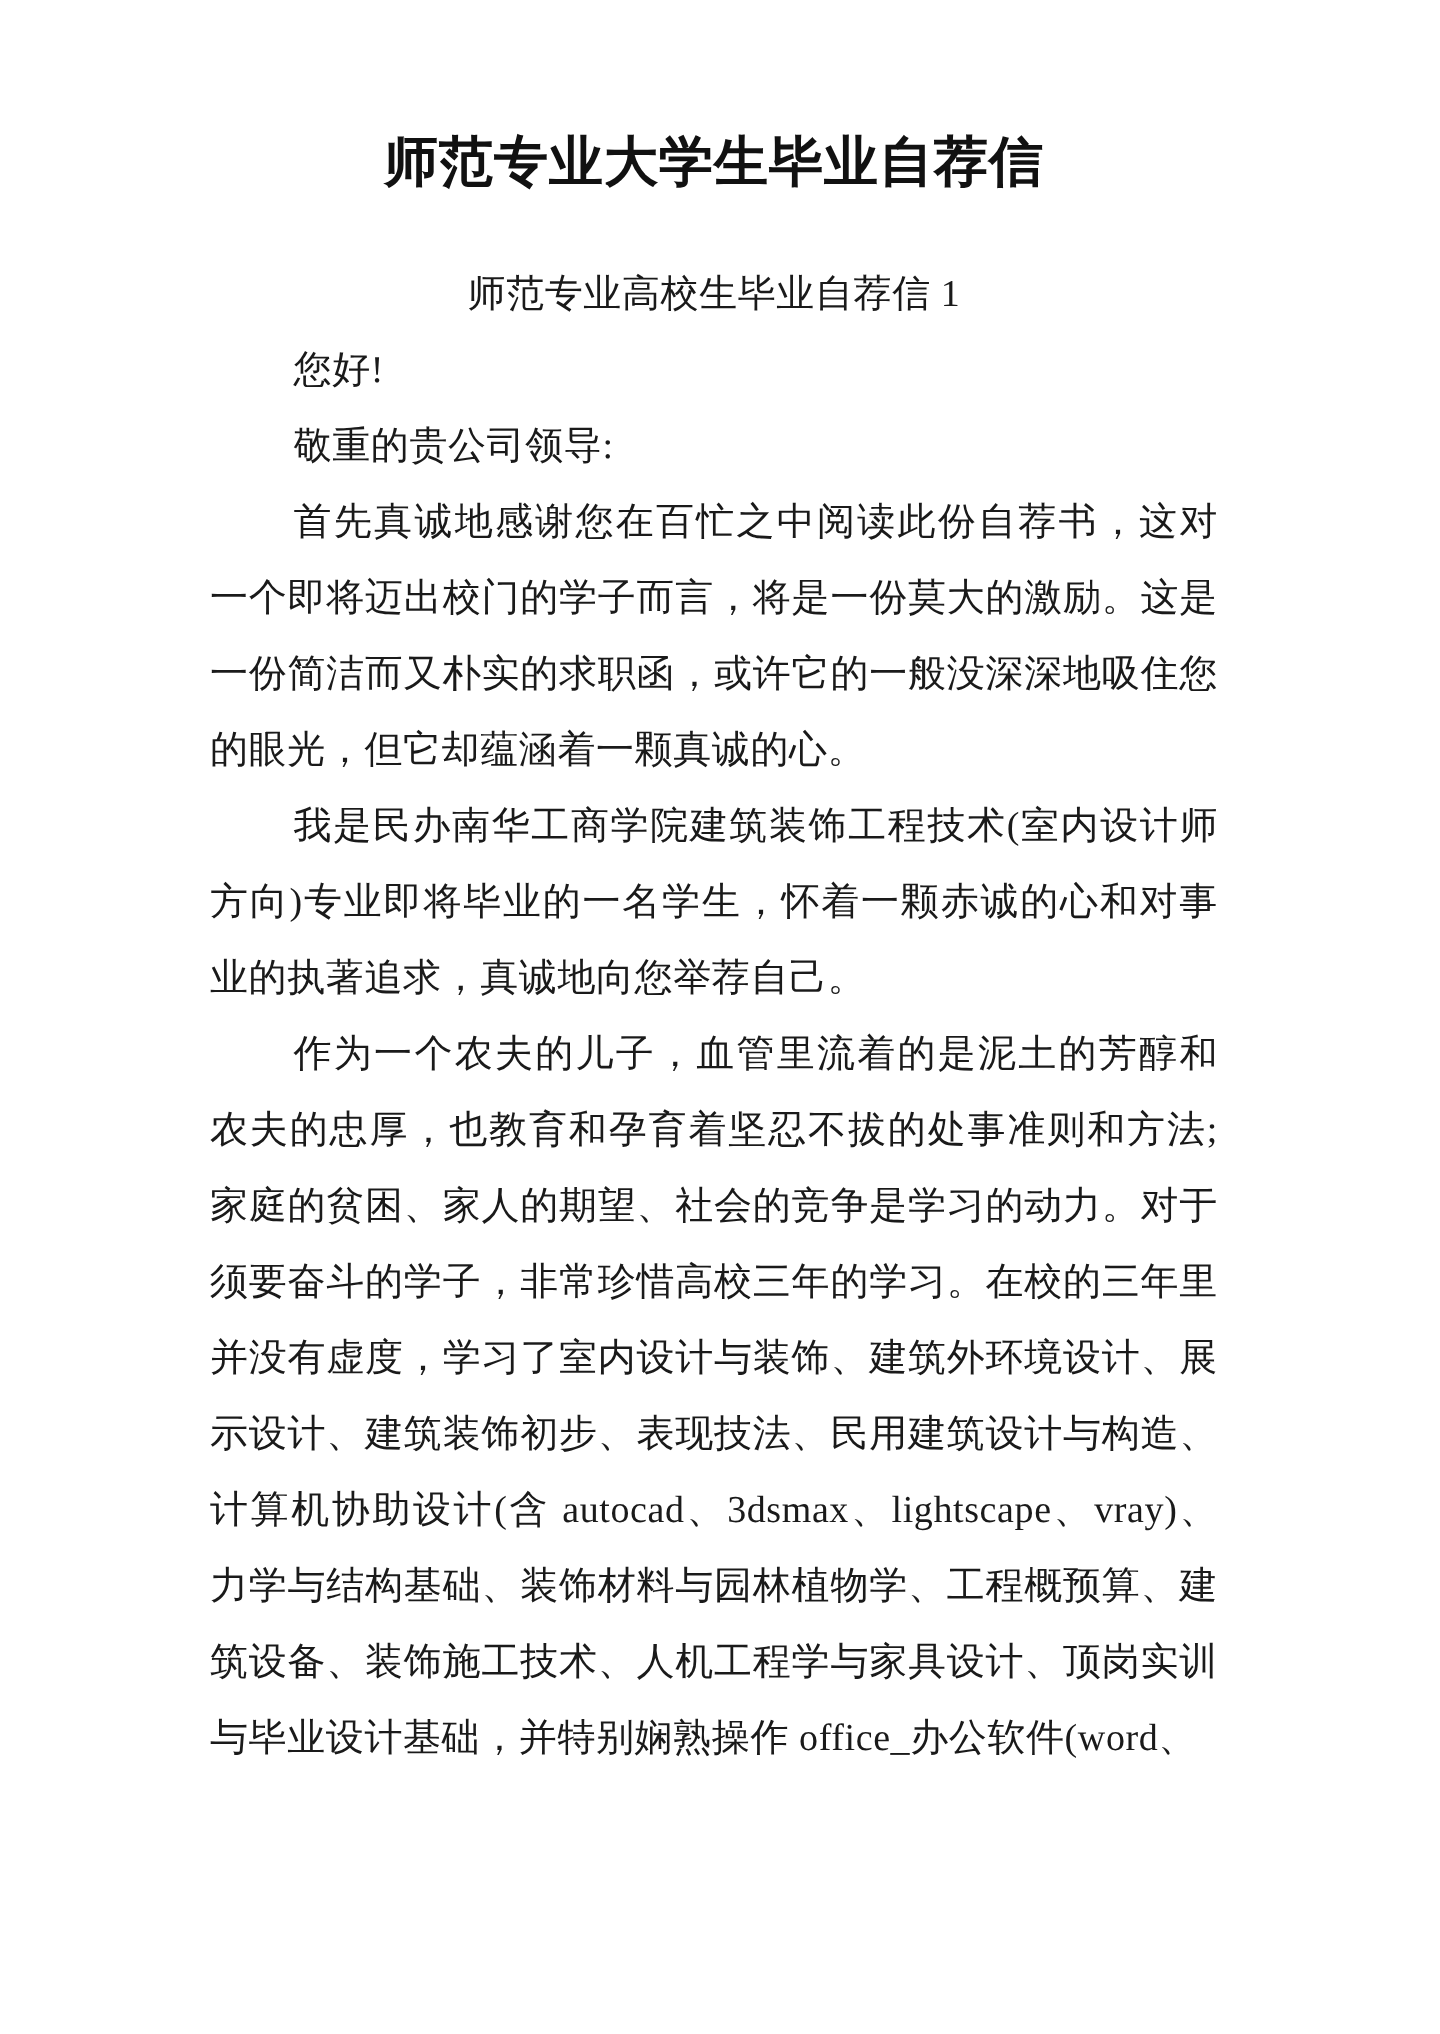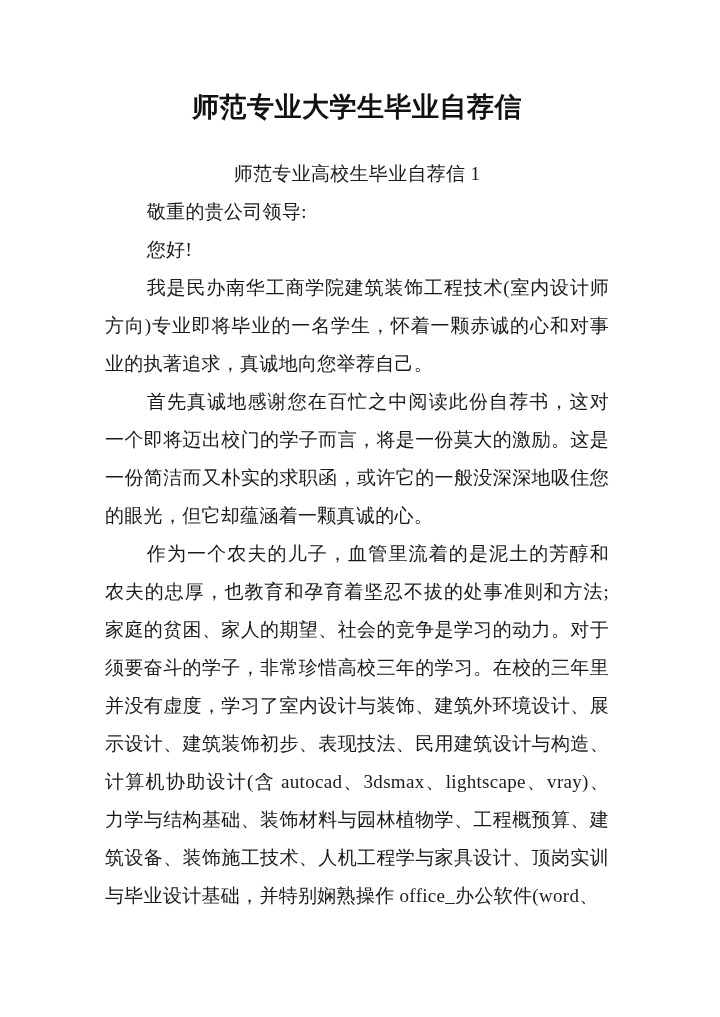--- a/index.html
+++ b/index.html
@@ -17,21 +17,21 @@
     color: #1a1a1a;
   }
   .content {
     position: absolute;
     left: 105px;
     top: 0;
     width: 504px;
   }
   .doc-title {
     margin: 0;
-    padding-top: 84px;
+    padding-top: 58px;
     font-size: 27px;
     font-weight: bold;
     line-height: 46px;
     text-align: center;
     letter-spacing: 0.5px;
     color: #111111;
   }
   .doc-body {
     margin-top: 25px;
     font-size: 19px;
@@ -56,20 +56,20 @@
   }
 </style>
 </head>
 <body>
 
 <div class="page">
   <div class="content">
     <h1 class="doc-title">师范专业大学生毕业自荐信</h1>
     <div class="doc-body">
       <p class="section-heading">师范专业高校生毕业自荐信 1</p>
+      <p class="indent-line">您好!</p>
       <p class="indent-line">敬重的贵公司领导:</p>
-      <p class="indent-line">您好!</p>
+      <p class="para">首先真诚地感谢您在百忙之中阅读此份自荐书，这对一个即将迈出校门的学子而言，将是一份莫大的激励。这是一份简洁而又朴实的求职函，或许它的一般没深深地吸住您的眼光，但它却蕴涵着一颗真诚的心。</p>
       <p class="para">我是民办南华工商学院建筑装饰工程技术(室内设计师方向)专业即将毕业的一名学生，怀着一颗赤诚的心和对事业的执著追求，真诚地向您举荐自己。</p>
-      <p class="para">首先真诚地感谢您在百忙之中阅读此份自荐书，这对一个即将迈出校门的学子而言，将是一份莫大的激励。这是一份简洁而又朴实的求职函，或许它的一般没深深地吸住您的眼光，但它却蕴涵着一颗真诚的心。</p>
       <p class="para">作为一个农夫的儿子，血管里流着的是泥土的芳醇和农夫的忠厚，也教育和孕育着坚忍不拔的处事准则和方法;家庭的贫困、家人的期望、社会的竞争是学习的动力。对于须要奋斗的学子，非常珍惜高校三年的学习。在校的三年里并没有虚度，学习了室内设计与装饰、建筑外环境设计、展示设计、建筑装饰初步、表现技法、民用建筑设计与构造、计算机协助设计(含 autocad、3dsmax、lightscape、vray)、力学与结构基础、装饰材料与园林植物学、工程概预算、建筑设备、装饰施工技术、人机工程学与家具设计、顶岗实训与毕业设计基础，并特别娴熟操作 office_办公软件(word、</p>
     </div>
   </div>
 </div>
 
 </body></html>

